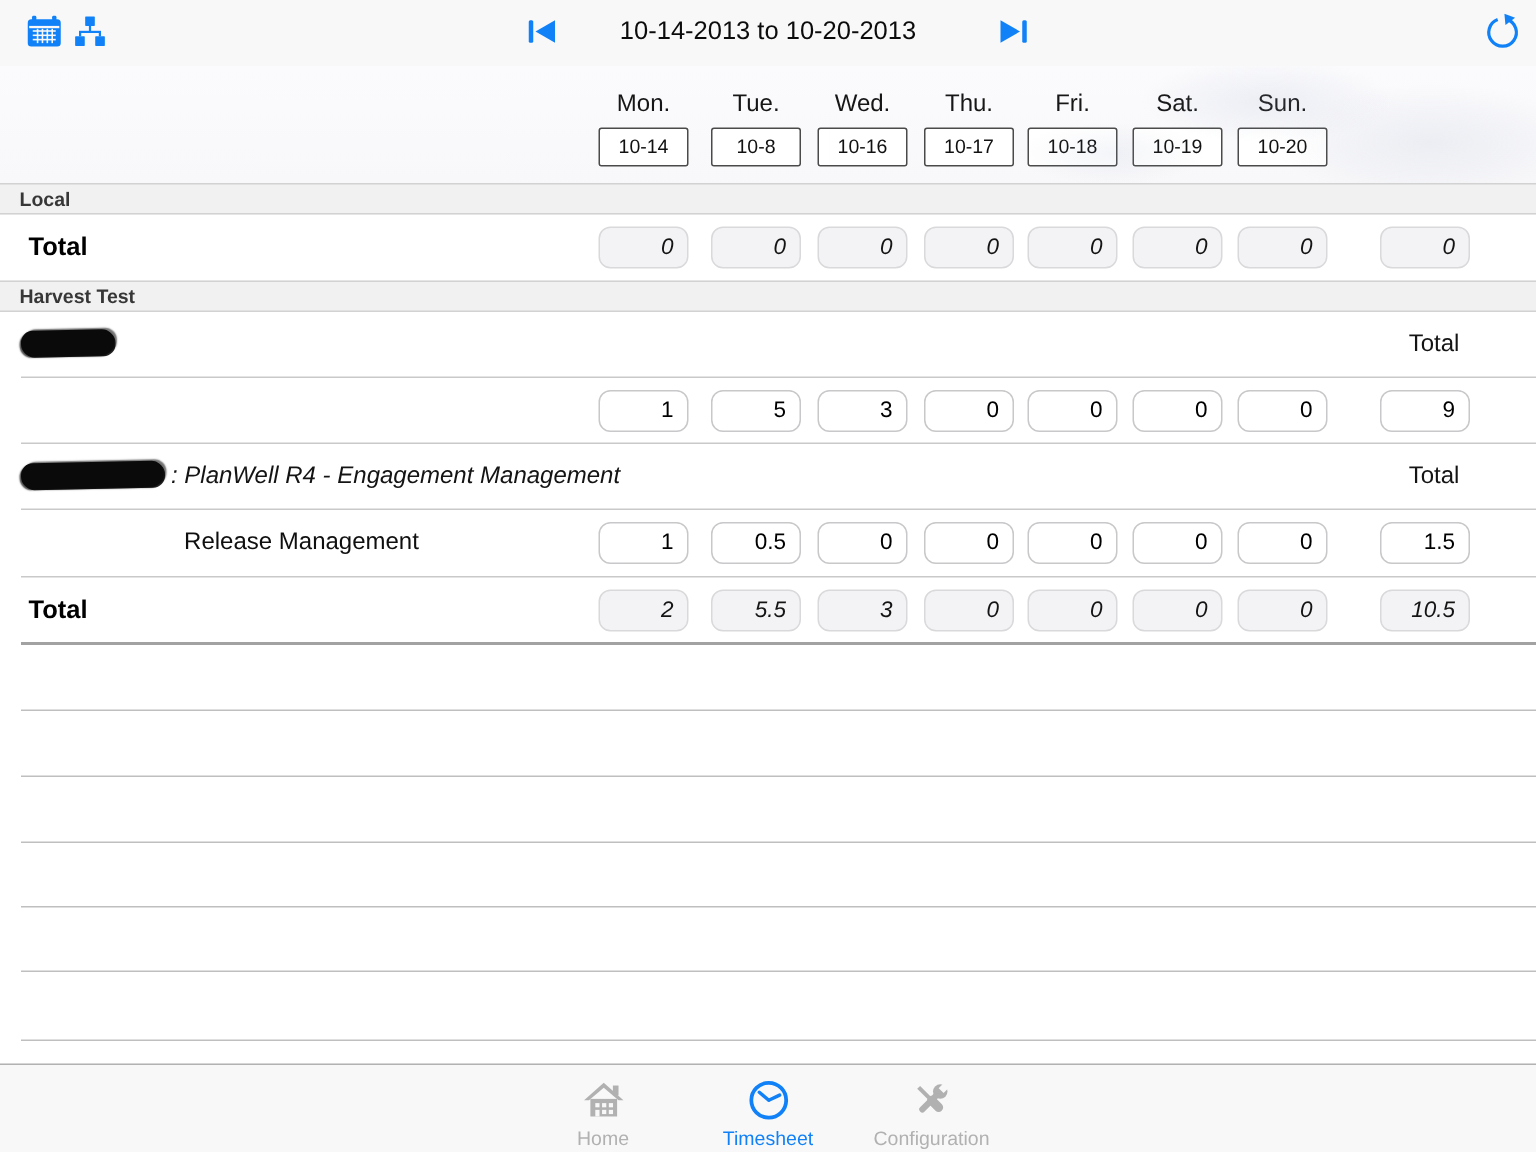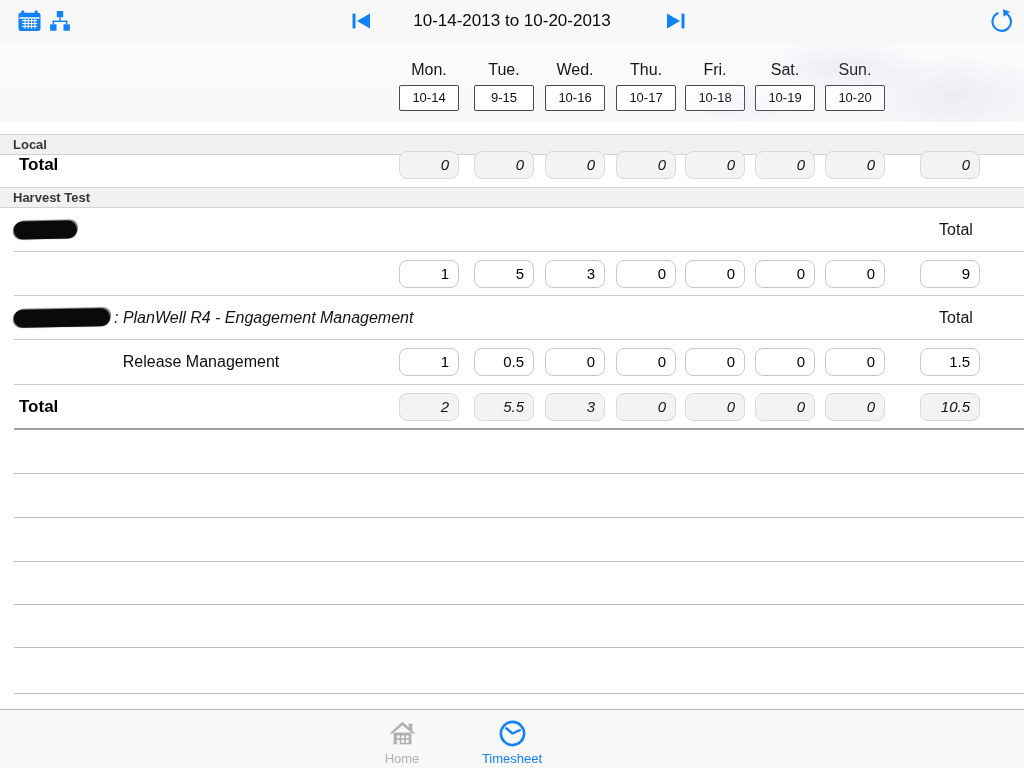--- a/index.html
+++ b/index.html
@@ -172,29 +172,29 @@
 
 <div class="weekband">
   <div class="daylabel c0">Mon.</div>
   <div class="daylabel c1">Tue.</div>
   <div class="daylabel c2">Wed.</div>
   <div class="daylabel c3">Thu.</div>
   <div class="daylabel c4">Fri.</div>
   <div class="daylabel c5">Sat.</div>
   <div class="daylabel c6">Sun.</div>
   <div class="datebox c0">10-14</div>
-  <div class="datebox c1">9-15</div>
+  <div class="datebox c1">10-8</div>
   <div class="datebox c2">10-16</div>
   <div class="datebox c3">10-17</div>
   <div class="datebox c4">10-18</div>
   <div class="datebox c5">10-19</div>
   <div class="datebox c6">10-20</div>
 </div>
 
-<div class="sechdr" style="top:134px">Local</div>
+<div class="sechdr" style="top:122px">Local</div>
 
 <div class="row" style="top:143px">
   <span class="bold-total">Total</span>
   <div class="cell ro c0">0</div>
   <div class="cell ro c1">0</div>
   <div class="cell ro c2">0</div>
   <div class="cell ro c3">0</div>
   <div class="cell ro c4">0</div>
   <div class="cell ro c5">0</div>
   <div class="cell ro c6">0</div>
@@ -283,13 +283,29 @@
           <rect x="19.6" y="17.5" width="3" height="3"></rect>
           <rect x="14.8" y="22.3" width="3" height="3"></rect>
           <rect x="19.6" y="22.3" width="3" height="3"></rect>
           <rect x="10" y="22.3" width="3" height="4.7"></rect>
         </g>
       </svg>
     </div>
     <div class="tlabel">Home</div>
   </div>
 
+  <div class="tab tab-config">
+    <div class="ticon">
+      <svg width="32" height="31" viewBox="0 0 32 32" fill="currentColor">
+        <g transform="rotate(45 16 16)">
+          <circle cx="16" cy="7.5" r="5"></circle>
+          <rect x="13.6" y="1" width="4.8" height="5.6" fill="#f8f8f8"></rect>
+          <rect x="13.9" y="10" width="4.2" height="17" rx="2"></rect>
+        </g>
+        <g transform="rotate(-45 16 16)">
+          <rect x="14.6" y="3.5" width="2.8" height="10"></rect>
+          <rect x="12.9" y="13" width="6.2" height="13" rx="3"></rect>
+        </g>
+      </svg>
+    </div>
+    <div class="tlabel">Configuration</div>
+  </div>
 </div>
 
 </body></html>

